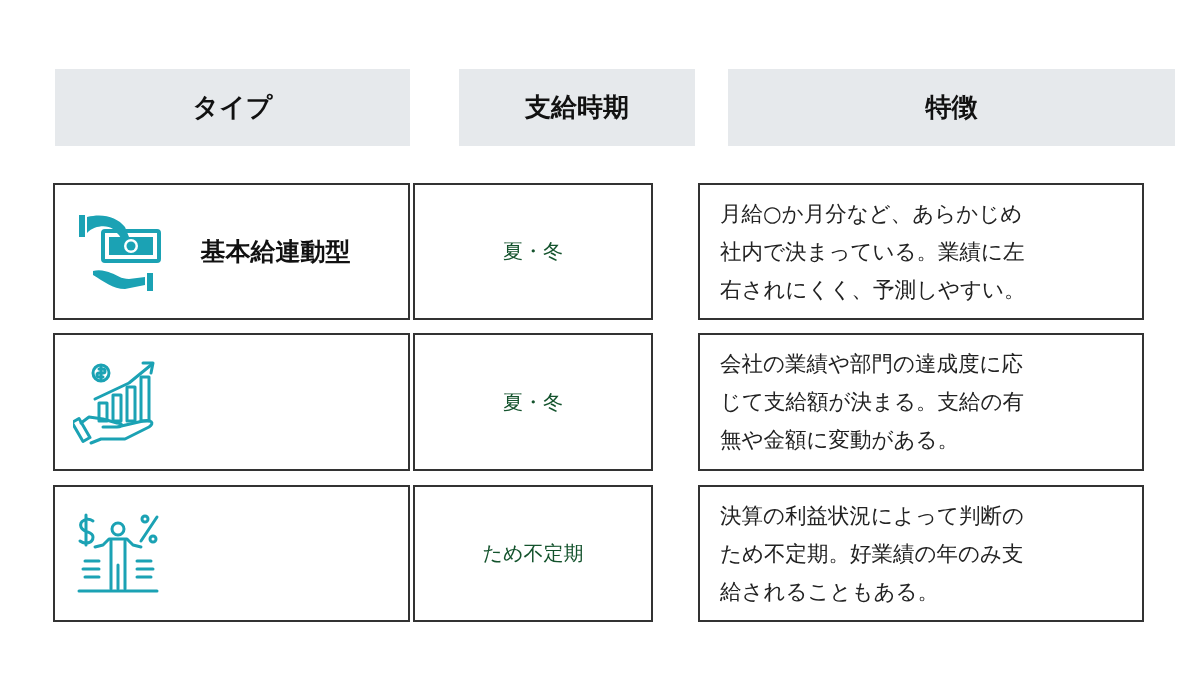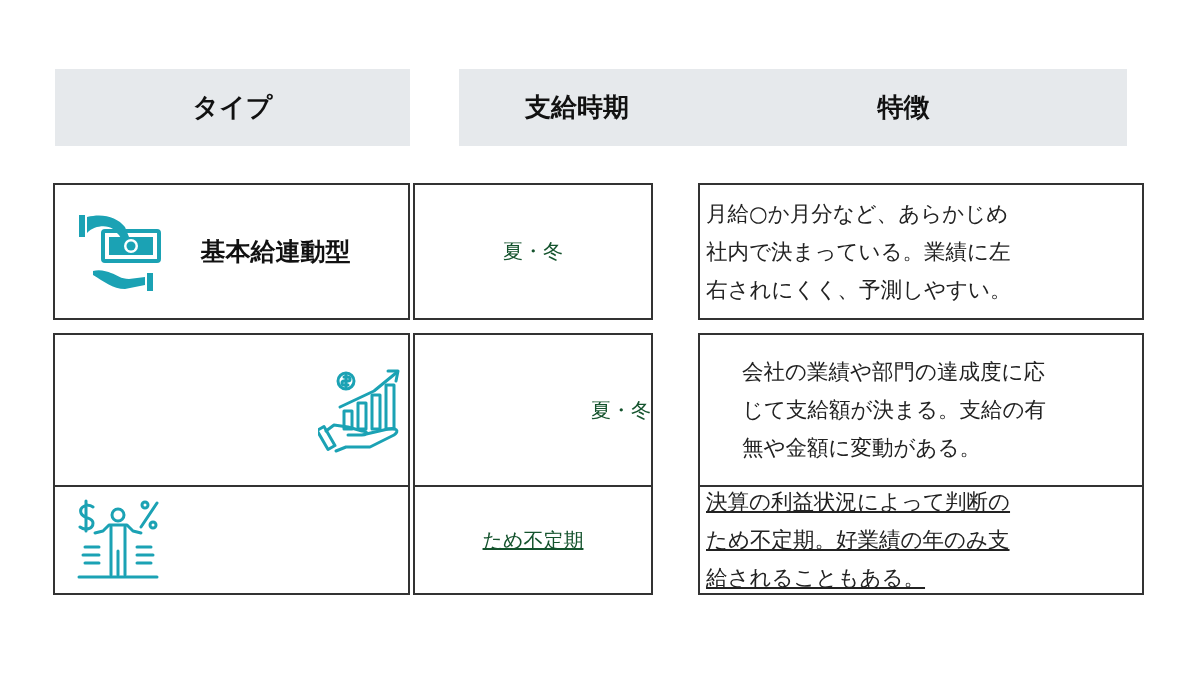--- a/index.html
+++ b/index.html
@@ -5,34 +5,34 @@
   html, body { margin:0; padding:0; }
   body { width:1200px; height:675px; background:#ffffff; position:relative; overflow:hidden;
          font-family:"DejaVu Sans", "Liberation Sans", sans-serif; color:#1a1a1a; }
   .hdr { position:absolute; top:69px; height:77px; background:#e6e9ec;
          display:flex; align-items:center; justify-content:center;
          font-size:26px; font-weight:bold; color:#111; }
   .cell { position:absolute; box-sizing:border-box; border:2px solid #333;
           background:#fff; display:flex; align-items:center; }
   .c1 { left:53px; width:357px; }
   .c2 { left:413px; width:240px; justify-content:center; font-size:20px; color:#14532d; }
-  .c3 { left:698px; width:446px; padding:0 0 0 6px; font-size:21.5px; line-height:38px; color:#222; }
+  .c3 { left:698px; width:446px; padding:0 0 0 20px; font-size:21.5px; line-height:38px; color:#222; }
   .c3 .txt { width:400px; white-space:pre-line; }
   .icon { width:90px; height:90px; margin-left:18px; flex:none; }
   .type-label { flex:1; text-align:center; font-size:25px; font-weight:bold; color:#111; padding-right:20px; }
   .r1 { top:183px; height:137px; }
-  .r2 { top:333px; height:154px;justify-content:flex-end; }
-  .r3 { top:485px; height:110px;text-decoration:underline; }
+  .r2 { top:333px; height:138px; }
+  .r3 { top:485px; height:137px; }
 </style>
 </head>
 <body>
 
 <div class="hdr" style="left:55px;width:355px;">タイプ</div>
 <div class="hdr" style="left:438px;width:236px;margin-left:21px;">支給時期</div>
-<div class="hdr" style="left:680px;width:447px;">特徴</div>
+<div class="hdr" style="left:728px;width:447px;">特徴</div>
 
 <div class="cell c1 r1">
   <svg class="icon" viewBox="0 0 90 90">
     <g fill="#1ba2b4">
       <rect x="6" y="8" width="6" height="22"></rect>
       <path d="M14 10 C30 6 44 10 52 20 L56 30 C52 34 48 32 46 28 L40 22 C34 18 22 18 14 26 Z"></path>
       <rect x="30" y="24" width="56" height="30" rx="2" fill="none" stroke="#1ba2b4" stroke-width="4"></rect>
       <rect x="36" y="30" width="44" height="18" fill="#1ba2b4"></rect>
       <circle cx="58" cy="39" r="7" fill="#fff"></circle>
       <circle cx="58" cy="39" r="4.5" fill="#1ba2b4"></circle>

